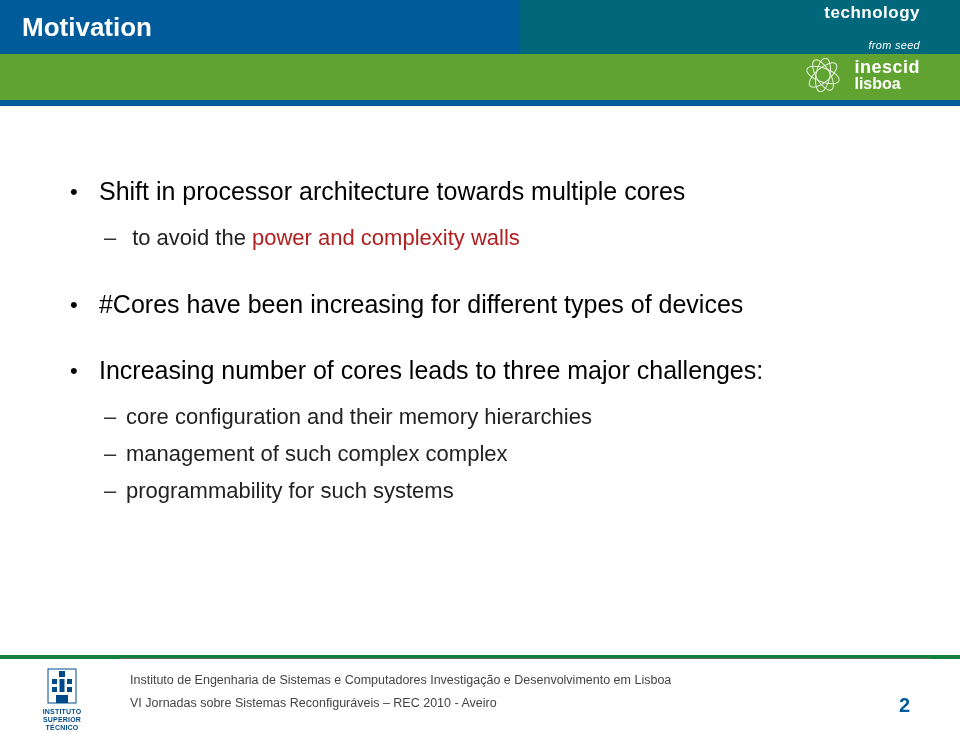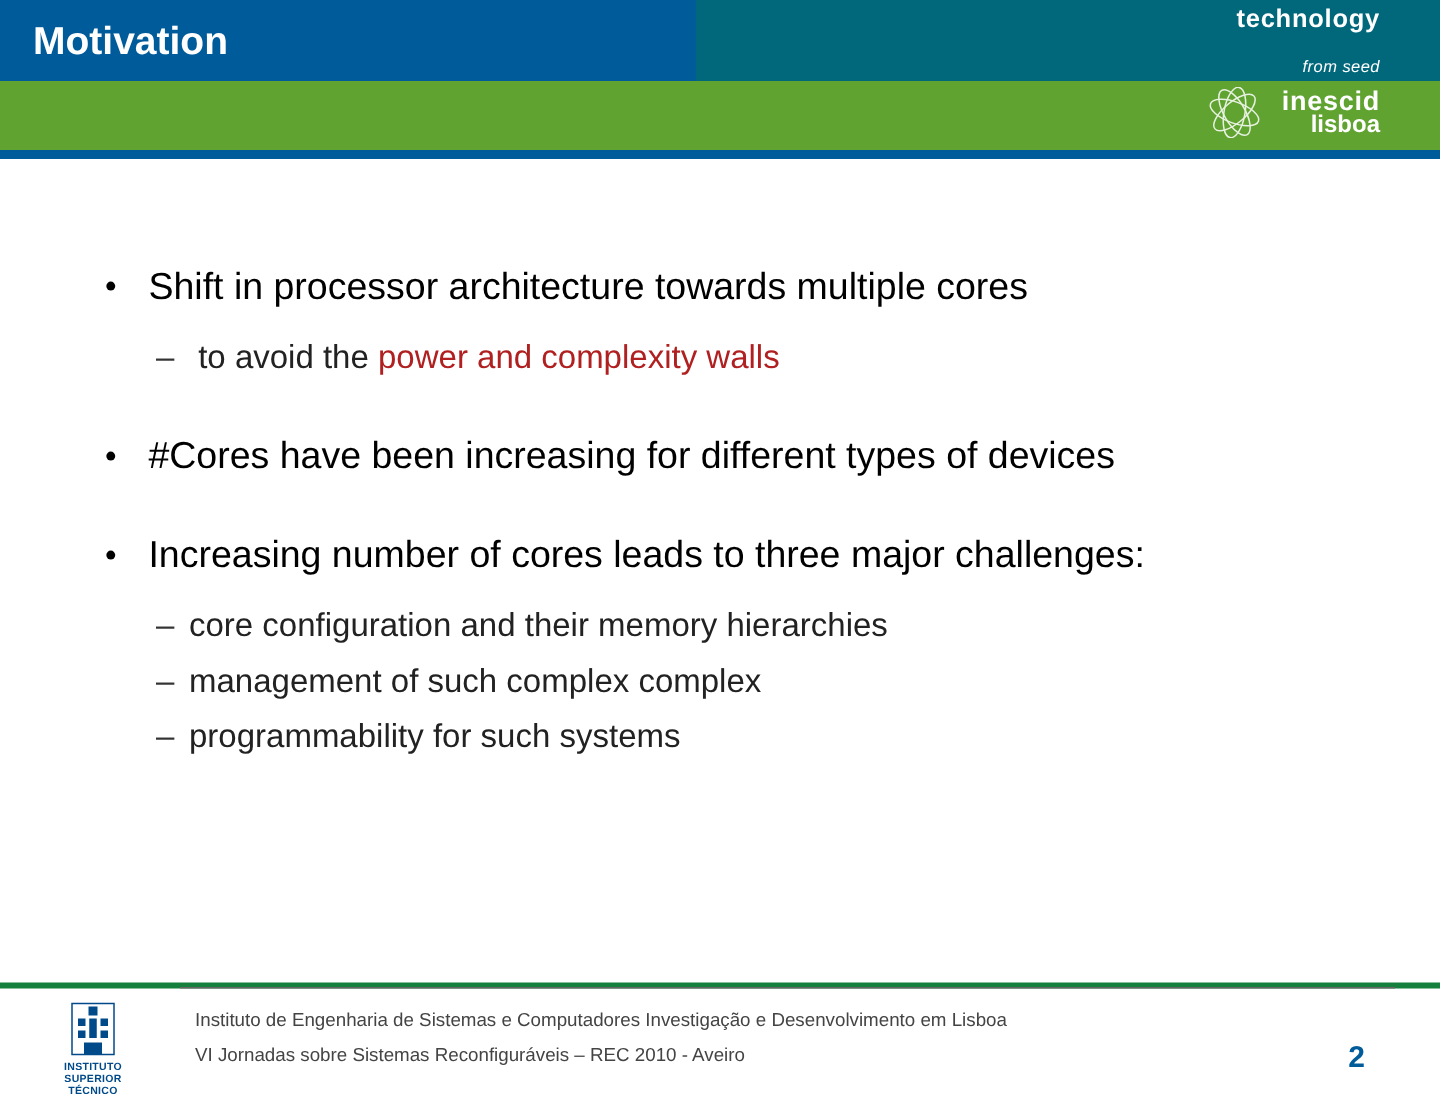--- a/index.html
+++ b/index.html
@@ -22,42 +22,41 @@
     }
     .title-bar h1 {
       color: #fff;
       font-size: 26px;
       font-weight: bold;
       padding-left: 22px;
     }
     .right-top {
       position: absolute;
       right: 0; top: 0;
-      width: 496px;
+      width: 440px;
       height: 54px;
       background: #01677a;
       display: flex;
       flex-direction: column;
       align-items: flex-end;
       justify-content: center;
       padding-right: 40px;
       color: #fff;
     }
     .right-top .tech { font-size: 17px; font-weight: bold; letter-spacing: 0.5px; }
     .right-top .seed { font-size: 11px; font-style: italic; letter-spacing: 0.3px; margin-top: 16px; }
 
     .logo-zone {
       position: absolute;
       right: 40px;
       top: 58px;
       display: flex;
       align-items: center;
       gap: 12px;
       color: #fff;
-      text-align: right;
     }
     .swirl svg { display: block; }
     .inesc-txt { display: flex; flex-direction: column; line-height: 1; }
     .inesc-txt .l1 { font-size: 18px; font-weight: bold; letter-spacing: 0.5px; }
     .inesc-txt .l2 { font-size: 16px; font-weight: bold; }
 
     .header-underline {
       position: absolute;
       left: 0; right: 0; bottom: -6px;
       height: 6px;

